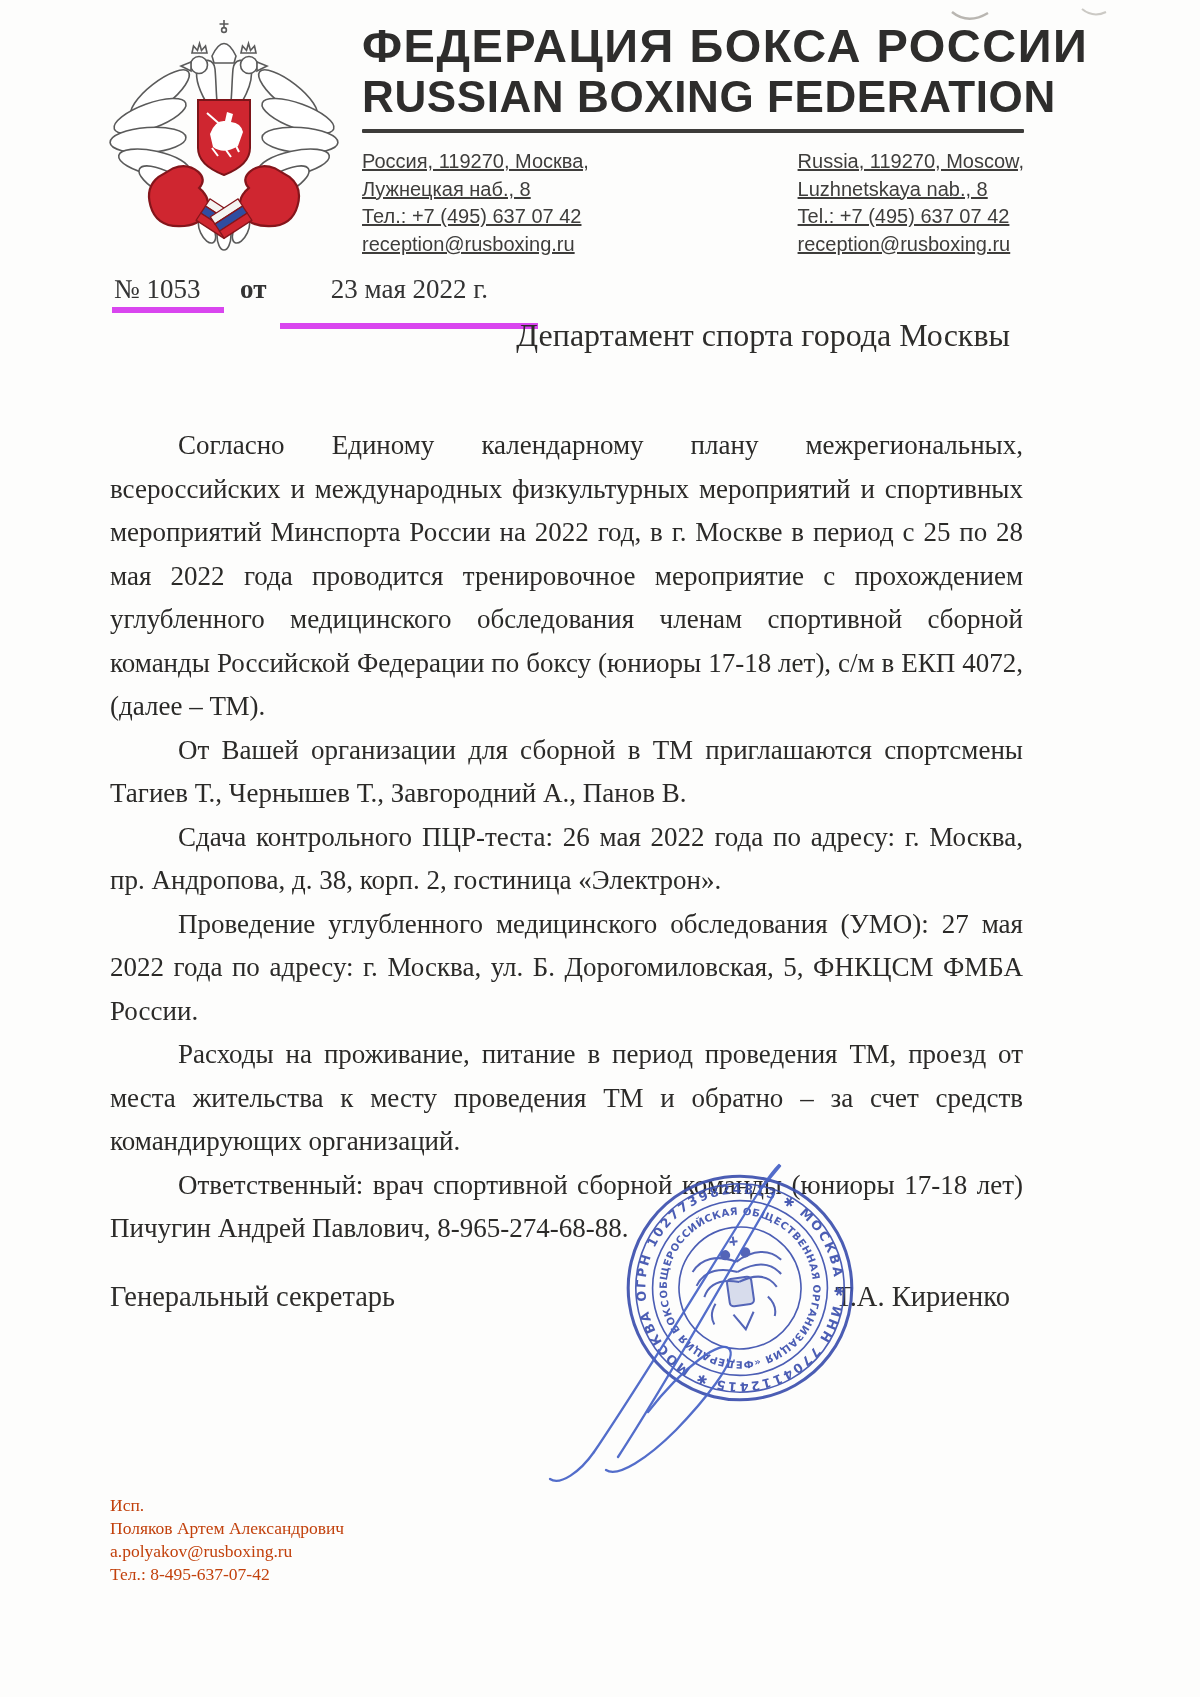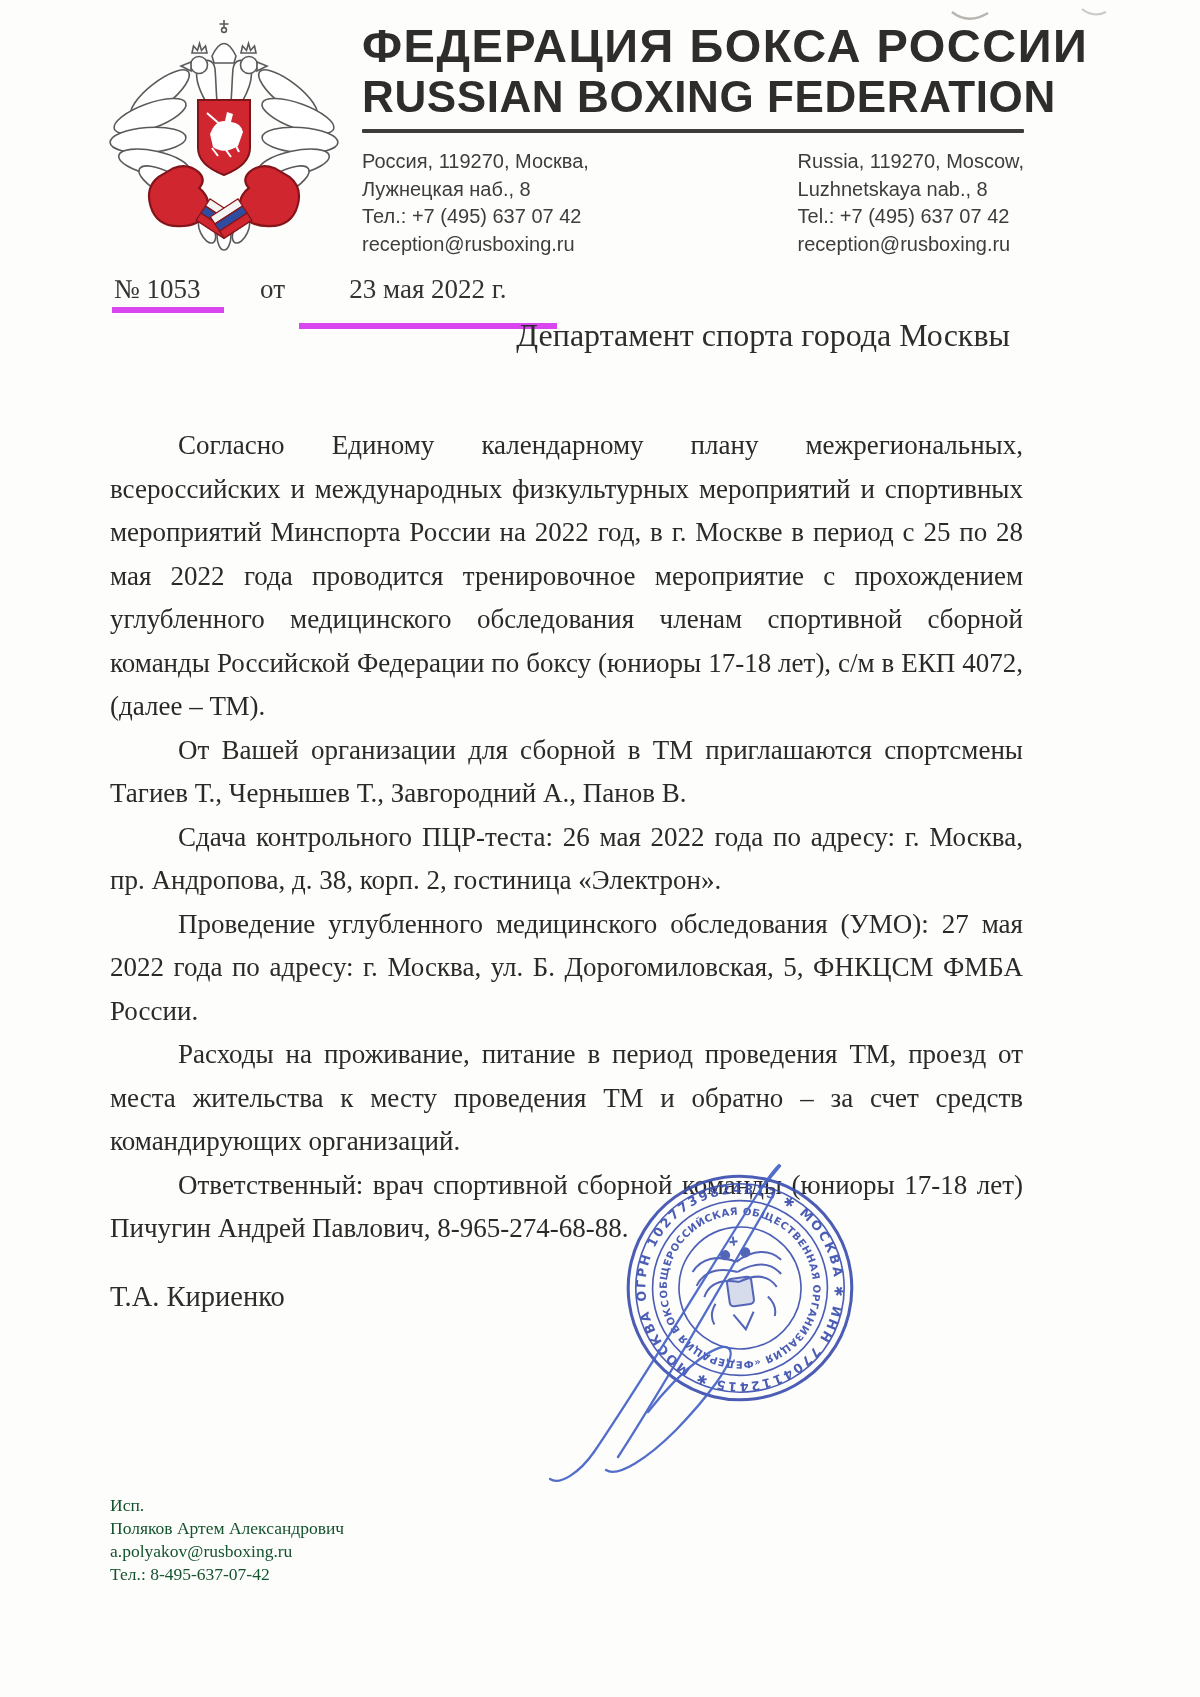--- a/index.html
+++ b/index.html
@@ -15,47 +15,47 @@
     font-family:"Liberation Sans",sans-serif;font-weight:800;
     font-size:47px;letter-spacing:1.5px;color:#2e2d2c;line-height:1.12;white-space:nowrap;
   }
   .title-en{
     font-family:"Liberation Sans",sans-serif;font-weight:800;
     font-size:44px;letter-spacing:0.6px;color:#2e2d2c;line-height:1.08;white-space:nowrap;
   }
   .rule{margin-top:9px;height:4px;background:#3d3c3a;border-radius:1px;}
   .addresses{
     display:flex;justify-content:space-between;margin-top:15px;
-    font-family:"Liberation Sans",sans-serif;font-size:20px;color:#3e3d3b;line-height:1.38;
+    font-family:"Liberation Sans",sans-serif;font-size:20px;color:#3e3d3b;line-height:1.38;text-decoration:underline;
   }
   .addr{white-space:nowrap;}
   
   .ref{position:absolute;left:112px;top:274px;font-size:27px;color:#333;white-space:nowrap;}
   .u{display:inline-block;border-bottom:6px solid #d946ef;}
   .refnum{min-width:104px;padding:0 6px 2px 2px;}
-  .fromword{margin:0 14px 0 36px;}
+  .fromword{margin:0 14px 0 16px;font-weight:bold;}
   .refdate{min-width:258px;text-align:center;padding-bottom:18px;}
   
   .recipient{position:absolute;right:190px;top:317px;font-size:32px;color:#2e2d2b;}
   
   .bodytext{
     position:absolute;left:110px;top:424px;width:913px;
     font-size:27px;line-height:43.5px;text-align:justify;color:#2b2a28;
   }
   .bodytext p{margin:0;text-indent:68px;}
   
   .sigrow{
     position:absolute;left:110px;top:1281px;width:900px;
     display:flex;justify-content:space-between;font-size:28.5px;color:#2e2d2b;
   }
   
   .stamp{position:absolute;left:616px;top:1164px;width:248px;height:248px;opacity:.92;}
   .autograph{position:absolute;left:498px;top:1112px;width:420px;height:390px;}
   
-  .footer{position:absolute;left:110px;top:1494px;font-size:17.5px;line-height:23px;color:#14532d;}
+  .footer{position:absolute;left:110px;top:1494px;font-size:17.5px;line-height:23px;color:#c2410c;}
   
   .artifacts{position:absolute;left:0;top:0;width:1200px;height:60px;}
 </style>
 </head>
 <body>
 
 <div class="page">
 
   <svg class="crest" viewBox="0 0 240 252">
 
@@ -155,20 +155,21 @@
   <div class="bodytext">
     <p>Согласно Единому календарному плану межрегиональных, всероссийских и международных физкультурных мероприятий и спортивных мероприятий Минспорта России на 2022 год, в г. Москве в период с 25 по 28 мая 2022 года проводится тренировочное мероприятие с прохождением углубленного медицинского обследования членам спортивной сборной команды Российской Федерации по боксу (юниоры 17-18 лет), с/м в ЕКП 4072, (далее – ТМ).</p>
     <p>От Вашей организации для сборной в ТМ приглашаются спортсмены Тагиев Т., Чернышев Т., Завгородний А., Панов В.</p>
     <p>Сдача контрольного ПЦР-теста: 26 мая 2022 года по адресу: г. Москва, пр. Андропова, д. 38, корп. 2, гостиница «Электрон».</p>
     <p>Проведение углубленного медицинского обследования (УМО): 27 мая 2022 года по адресу: г. Москва, ул. Б. Дорогомиловская, 5, ФНКЦСМ ФМБА России.</p>
     <p>Расходы на проживание, питание в период проведения ТМ, проезд от места жительства к месту проведения ТМ и обратно – за счет средств командирующих организаций.</p>
     <p>Ответственный: врач спортивной сборной команды (юниоры 17-18 лет) Пичугин Андрей Павлович, 8-965-274-68-88.</p>
   </div>
 
   <div class="sigrow">
+    <span>Генеральный секретарь</span>
     <span>Т.А. Кириенко</span>
   </div>
 
   <svg class="stamp" viewBox="0 0 244 244">
     <g transform="rotate(-8 122 122)" stroke="#3c50ae" fill="none">
       <circle cx="122" cy="122" r="110" stroke-width="3"></circle>
       <circle cx="122" cy="122" r="102.5" stroke-width="1.6"></circle>
       <circle cx="122" cy="122" r="86" stroke-width="1.6"></circle>
       <circle cx="122" cy="122" r="60" stroke-width="1.6"></circle>
       <defs>

